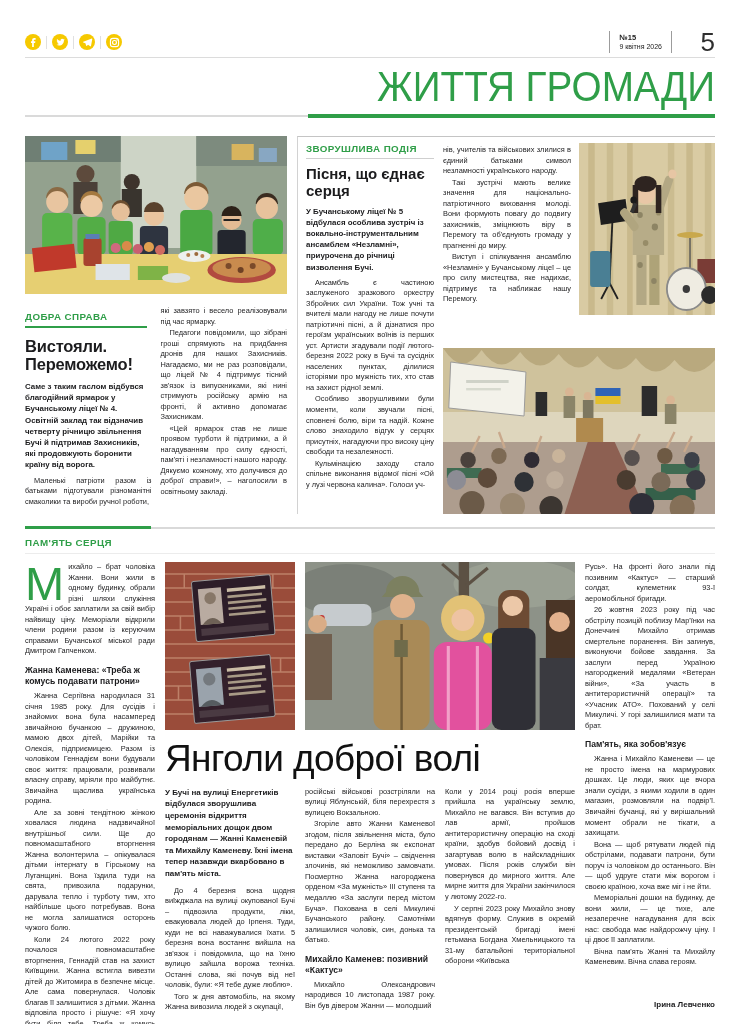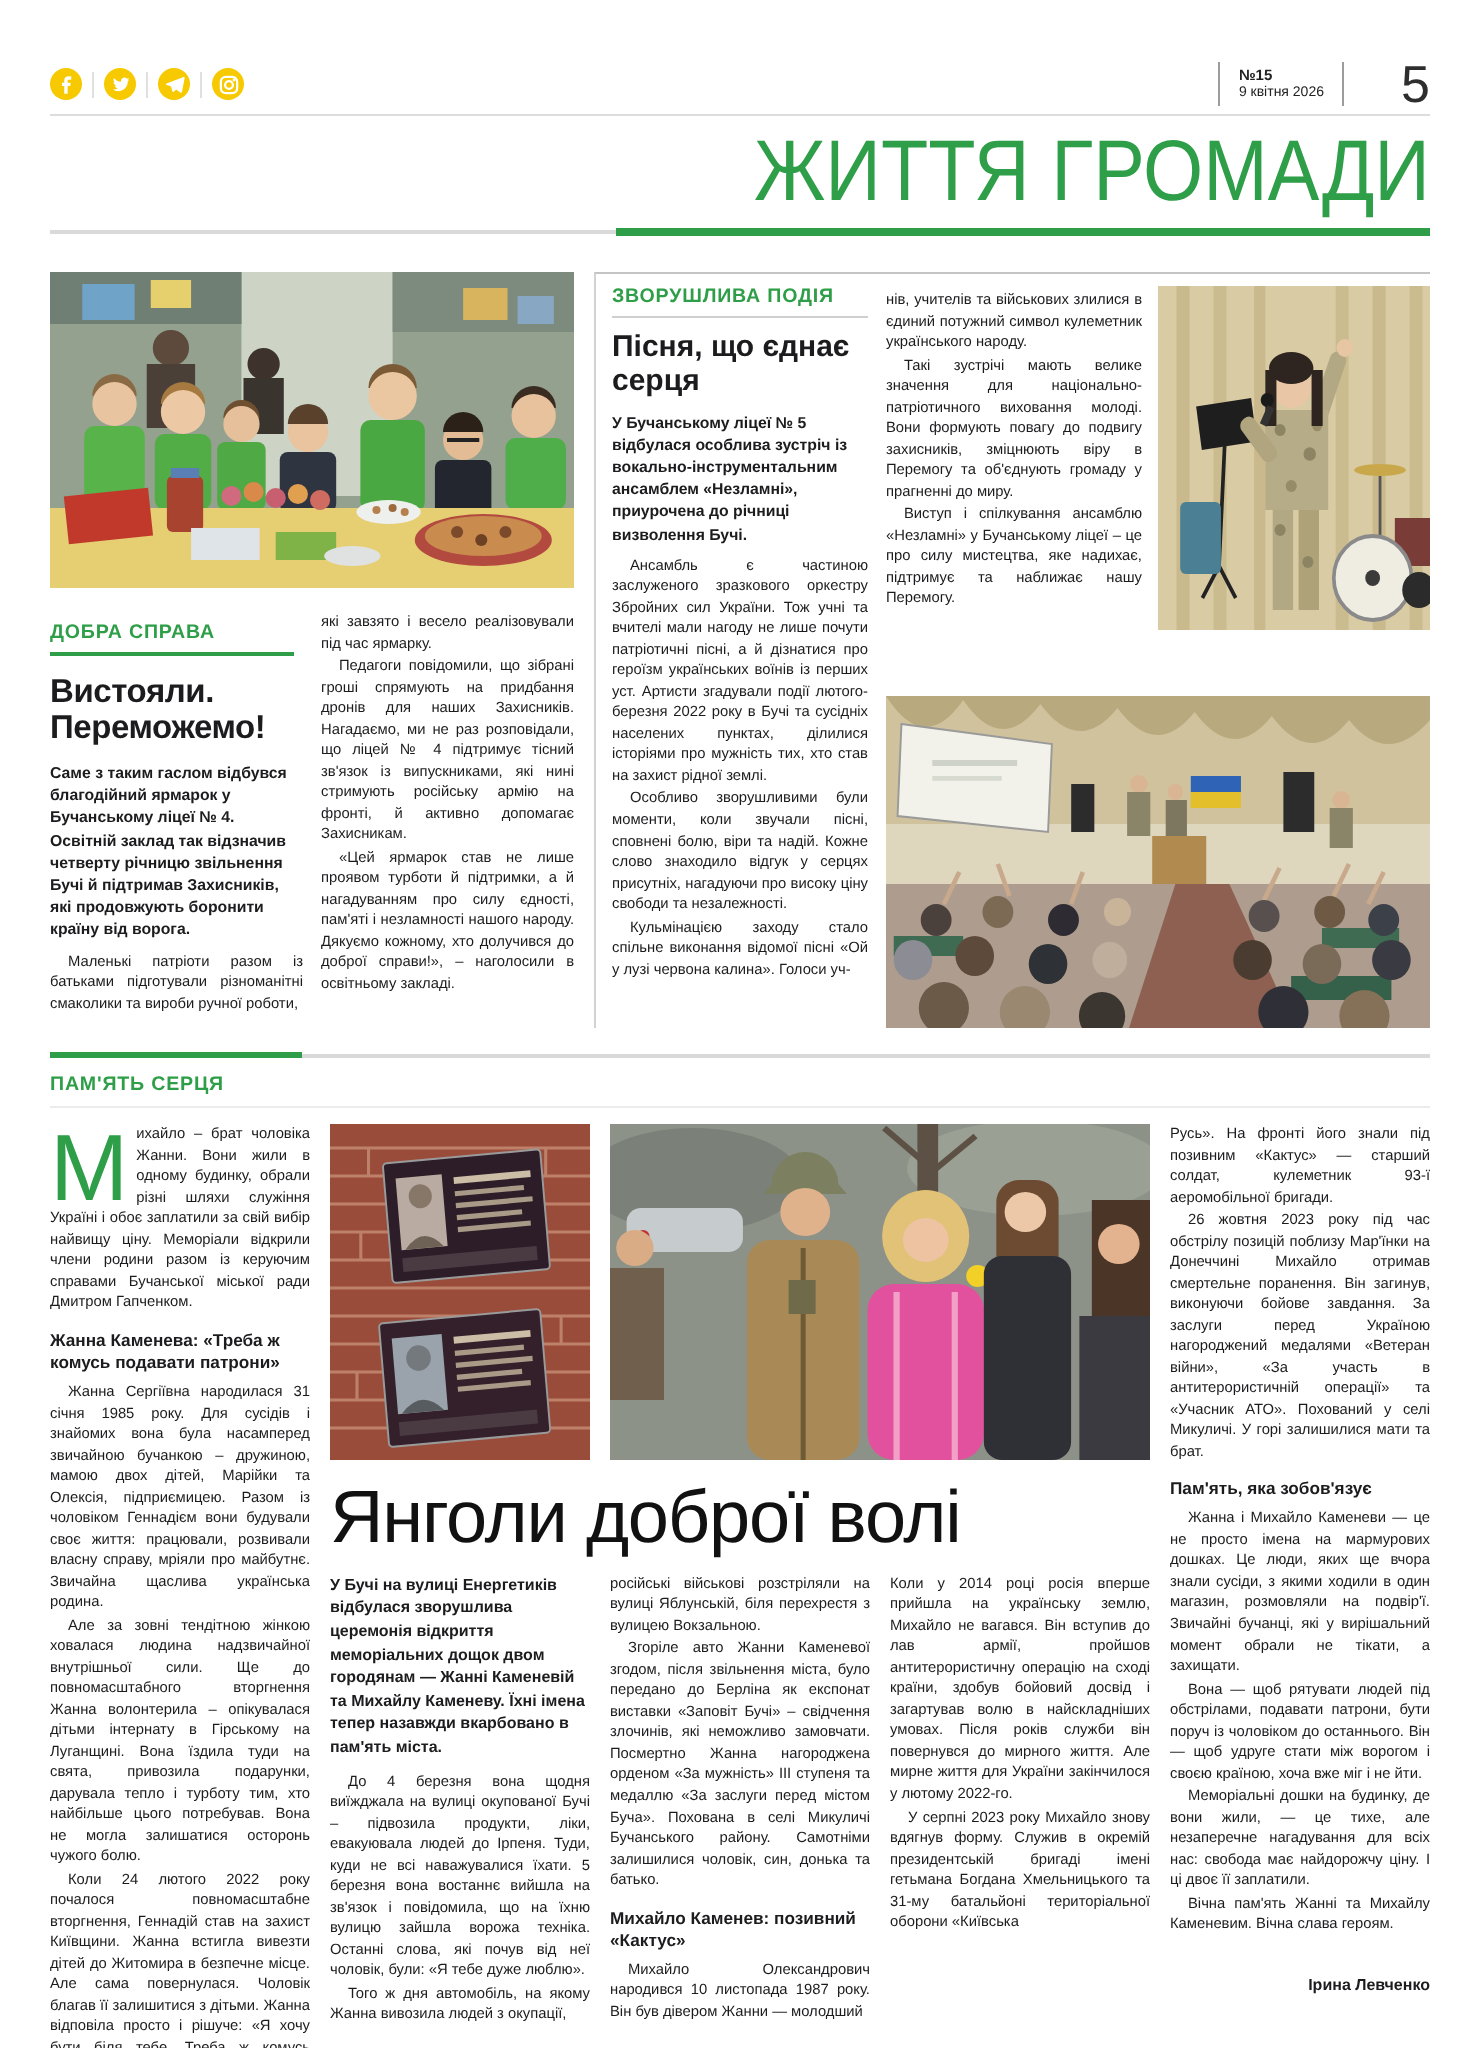--- a/index.html
+++ b/index.html
@@ -67,21 +67,21 @@
   .photo-plaques { grid-column:2; grid-row:1; }
   .photo-crowd { grid-column:3/5; grid-row:1; }
   .m-col5 { grid-column:5; grid-row:1/4; }
   .m-title { grid-column:2/5; grid-row:2; font-size:37px; font-weight:normal; letter-spacing:-.6px; line-height:1.05; margin:4px 0 2px; color:#111; }
   .m-col2 { grid-column:2; grid-row:3; }
   .m-col3 { grid-column:3; grid-row:3; }
   .m-col4 { grid-column:4; grid-row:3; }
   .dropcap { float:left; font-size:47px; line-height:37px; color:var(--green); font-weight:400; margin:3px 4px 0 0; }
   .m-sub { font-size:8.6px; font-weight:bold; line-height:1.3; margin:8px 0 4px; }
   .m-lead { font-size:8px; font-weight:bold; line-height:1.45; margin-bottom:6px; }
-  .byline { font-weight:bold; font-size:8px; text-align:right; margin-top:20px; }
+  .byline { font-weight:bold; font-size:8px; text-align:right; margin-top:32px; }
 </style>
 </head>
 <body>
 
 <div class="page">
 
   <div class="topbar">
     <div class="social">
       <span class="sicon">
         <svg viewBox="0 0 16 16">
@@ -214,21 +214,21 @@
         <p class="lead t-lead">У Бучанському ліцеї № 5 відбулася особлива зустріч із вокально-інструментальним ансамблем «Незламні», приурочена до річниці визволення Бучі.</p>
         <div>
             <p class="para">Ансамбль є частиною заслуженого зразкового оркестру Збройних сил України. Тож учні та вчителі мали нагоду не лише почути патріотичні пісні, а й дізнатися про героїзм українських воїнів із перших уст. Артисти згадували події лютого-березня 2022 року в Бучі та сусідніх населених пунктах, ділилися історіями про мужність тих, хто став на захист рідної землі.</p>
             <p class="para">Особливо зворушливими були моменти, коли звучали пісні, сповнені болю, віри та надій. Кожне слово знаходило відгук у серцях присутніх, нагадуючи про високу ціну свободи та незалежності.</p>
             <p class="para">Кульмінацією заходу стало спільне виконання відомої пісні «Ой у лузі червона калина». Голоси уч-</p>
           </div>
       </div>
       <div class="t-right">
         <div class="t-top">
           <div class="t-toptext no-indent-first">
-              <p class="para">нів, учителів та військових злилися в єдиний потужний символ кулеметник українського народу.</p>
+              <p class="para">нів, учителів та військових злилися в єдиний батьками символ незламності українського народу.</p>
               <p class="para">Такі зустрічі мають велике значення для національно-патріотичного виховання молоді. Вони формують повагу до подвигу захисників, зміцнюють віру в Перемогу та об'єднують громаду у прагненні до миру.</p>
               <p class="para">Виступ і спілкування ансамблю «Незламні» у Бучанському ліцеї – це про силу мистецтва, яке надихає, підтримує та наближає нашу Перемогу.</p>
             </div>
           <div class="photo photo-singer">
             <svg viewBox="0 0 147 172" preserveAspectRatio="none">
               <rect width="147" height="172" fill="#d9cba3"></rect>
               <rect x="10" width="7" height="172" fill="#c9b98c"></rect>
                 <rect x="30" width="7" height="172" fill="#cbbc90"></rect>
                 <rect x="52" width="6" height="172" fill="#c9b98c"></rect>
                 <rect x="96" width="7" height="172" fill="#cbbc90"></rect>

